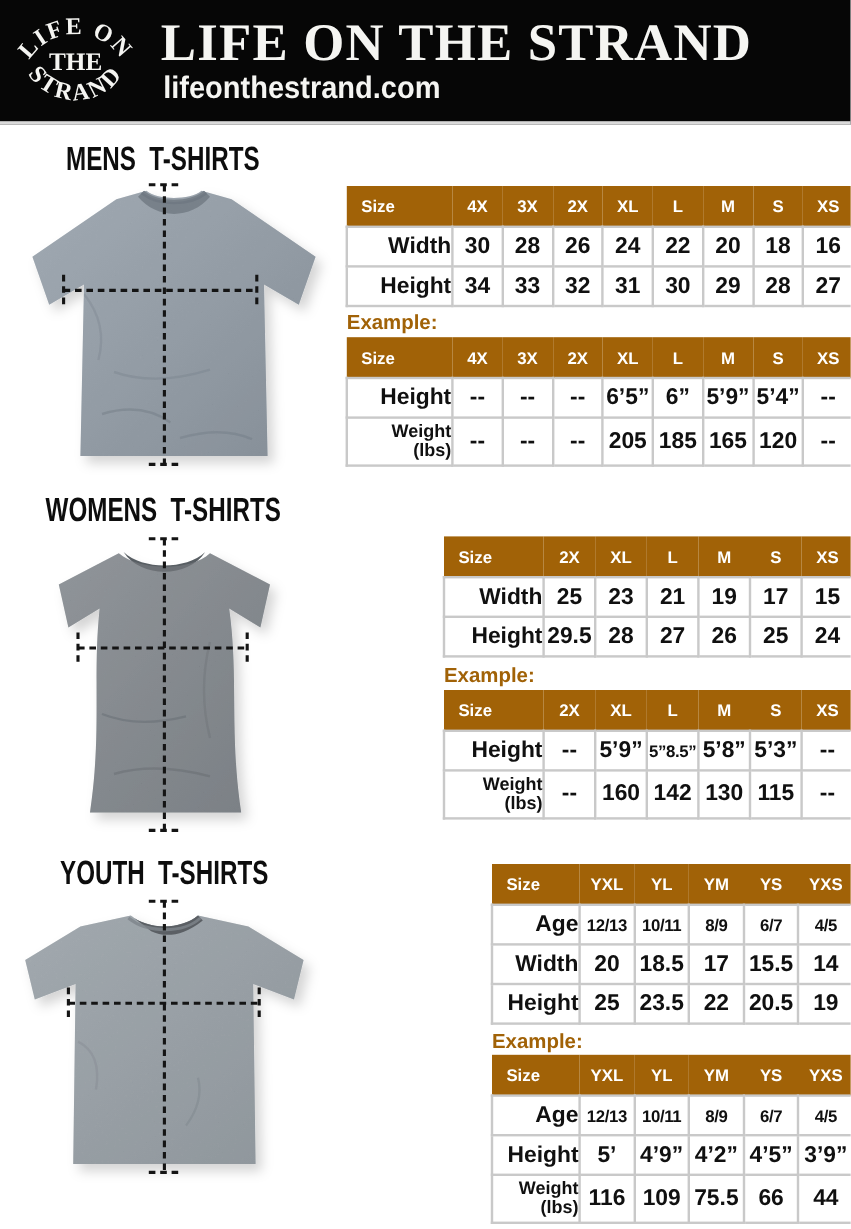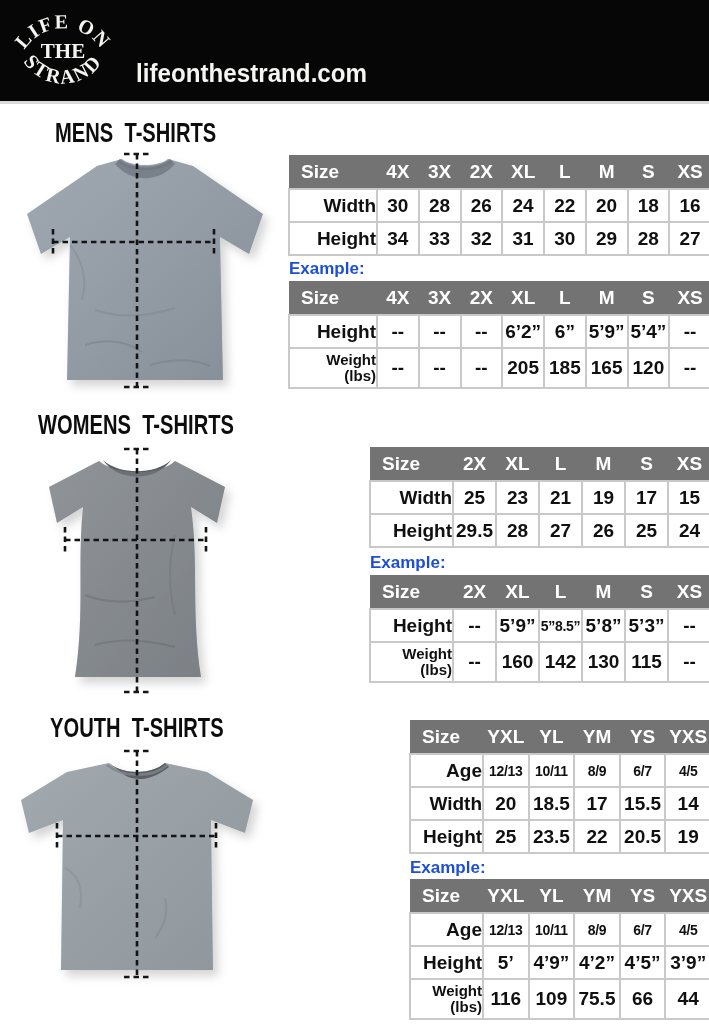--- a/index.html
+++ b/index.html
@@ -25,31 +25,31 @@
     font-size:26px; color:#f5f5f2; letter-spacing:0px;
     transform:scaleX(0.93); transform-origin:left top; white-space:pre;
   }
   
   .section-heading {
     position:absolute; font-weight:bold; font-size:28px; color:#0d0d0d;
     letter-spacing:0px; white-space:pre;
     transform:scaleX(0.72); transform-origin:left top;
   }
   .example-label {
-    position:absolute; font-weight:bold; font-size:17px; color:#1d4ed8;
+    position:absolute; font-weight:bold; font-size:17px; color:#a16207;
   }
   
   .tbl { position:absolute; }
   .sec-mens   { left:288px; right:-3px; }
   .sec-womens { left:369px; right:-3px; }
   .sec-youth  { left:409px; right:-3px; }
   .tbl table { border-collapse:collapse; table-layout:fixed; width:100%;
                font-weight:bold; }
   .tbl thead th {
-    background:#737373; color:#ffffff; font-size:19px; height:33px;
+    background:#a16207; color:#ffffff; font-size:14px; height:33px;
     border:0; text-align:center; padding:0;
   }
   .tbl thead th:first-child { text-align:left; padding-left:12px; }
   .tbl tbody td {
     border:2px solid #c9c9c9; background:#ffffff; color:#101010;
     font-size:19px; text-align:center; height:33px; padding:0;
     box-sizing:border-box;
   }
   .tbl tbody td.rowlabel { text-align:right; padding-left:12px; }
   .tbl tbody td.small { font-size:14px; letter-spacing:-0.3px;margin-left:40px; }
@@ -109,20 +109,21 @@
         <path id="arcBot" d="M 11,44 A 47,47 0 0 0 103,44"></path>
       </defs>
       <text fill="#f5f5f2" font-family="Liberation Serif, serif" font-weight="bold" font-size="20" letter-spacing="1.5">
         <textPath href="#arcTop" startOffset="50%" text-anchor="middle">LIFE ON</textPath>
       </text>
       <text x="57" y="56" fill="#f5f5f2" text-anchor="middle" font-family="Liberation Serif, serif" font-weight="bold" font-size="21">THE</text>
       <text fill="#f5f5f2" font-family="Liberation Serif, serif" font-weight="bold" font-size="20" letter-spacing="2">
         <textPath href="#arcBot" startOffset="50%" text-anchor="middle">STRAND</textPath>
       </text>
     </svg>
+    <div class="brand-title">LIFE ON THE STRAND</div>
     <div class="brand-url">lifeonthestrand.com</div>
   </header>
 
   <div class="section-heading" style="left:55px;top:117px">MENS  T-SHIRTS</div>
 
   <svg id="mens-shirt" class="shirt-svg" width="290" height="252" viewBox="0 0 290 252">
     <defs>
         <clipPath id="mclip">
       <path d="M97,16 L122,9 C132,17 158,17 168,9 L193,16 L263,64 L249,104 L220,87 L223,230 L67,230 L70,87 L41,104 L27,64 Z"></path>
     </clipPath>
@@ -226,21 +227,21 @@
             <th>S</th>
             <th>XS</th>
           </tr>
         </thead>
         <tbody>
           <tr>
             <td class="rowlabel">Height</td>
             <td>--</td>
             <td>--</td>
             <td>--</td>
-            <td>6’2”</td>
+            <td>6’5”</td>
             <td>6”</td>
             <td>5’9”</td>
             <td>5’4”</td>
             <td>--</td>
           </tr>
           <tr>
             <td class="rowlabel multiline">Weight
 (lbs)</td>
             <td>--</td>
             <td>--</td>

